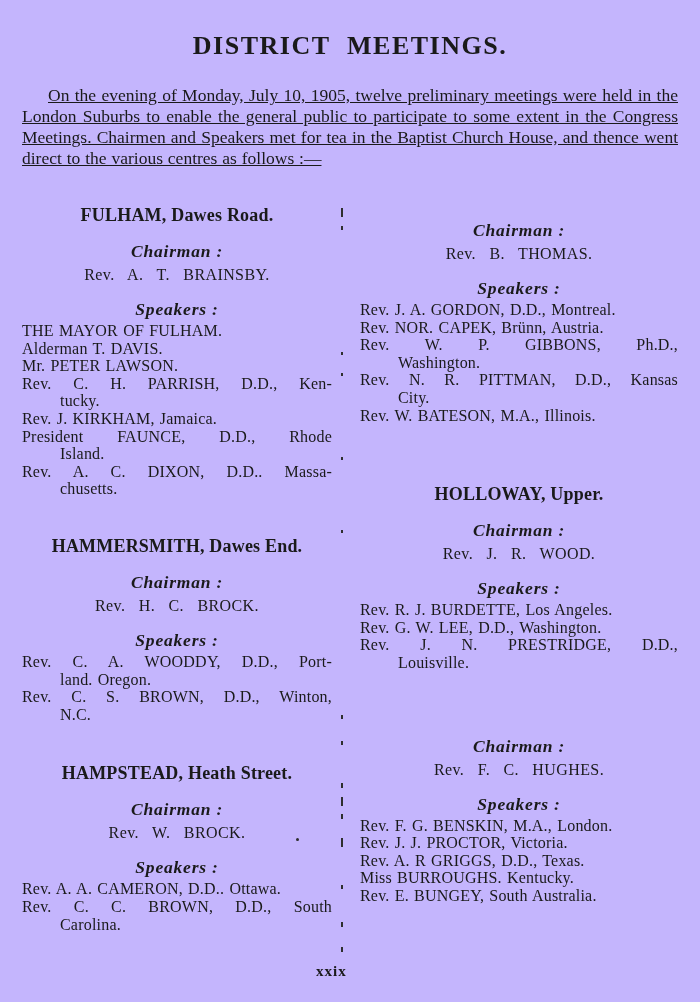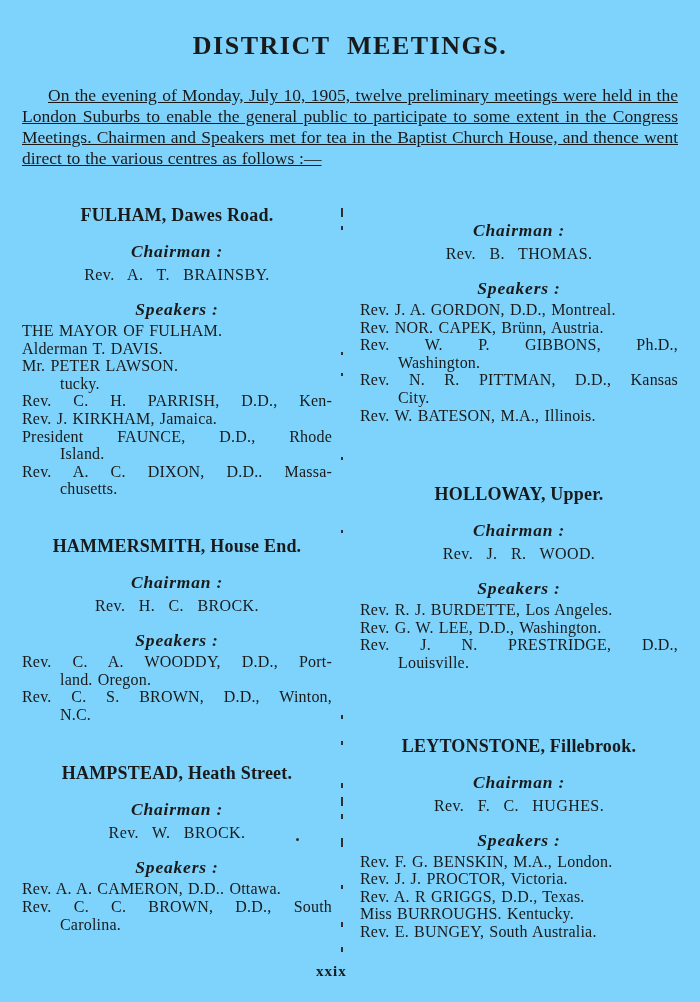--- a/index.html
+++ b/index.html
@@ -1,18 +1,18 @@
 <!DOCTYPE html>
 <html><head>
 <meta charset="utf-8">
 <style>
   html,body { margin:0; padding:0; background:#ffffff; }
   .page {
     position:relative; width:700px; height:1002px;
-    background:#7dd3fc; color:#1a1a1a;
+    background:#c4b5fd; color:#1a1a1a;
     font-family:"Liberation Serif","DejaVu Serif",serif;
     overflow:hidden;
   }
   .doc-title {
     position:absolute; top:31px; left:0; width:100%; margin:0;
     text-align:center; font-size:26px; font-weight:bold;
     letter-spacing:1.5px; word-spacing:9px;
   }
   .intro {
     position:absolute; top:85px; left:22px; width:656px; margin:0;
@@ -65,39 +65,39 @@
         <div class="spk">
             <span class="l">THE MAYOR OF FULHAM.</span>
           </div>
         <div class="spk">
             <span class="l">Alderman T. DAVIS.</span>
           </div>
         <div class="spk">
             <span class="l">Mr. PETER LAWSON.</span>
           </div>
         <div class="spk">
+            <span class="l j">Rev. C. H. PARRISH, D.D., Ken-</span>
             <span class="l cont">tucky.</span>
-            <span class="l j">Rev. C. H. PARRISH, D.D., Ken-</span>
           </div>
         <div class="spk">
             <span class="l">Rev. J. KIRKHAM, Jamaica.</span>
           </div>
         <div class="spk">
             <span class="l j">President FAUNCE, D.D., Rhode</span>
             <span class="l cont">Island.</span>
           </div>
         <div class="spk">
             <span class="l j">Rev. A. C. DIXON, D.D.. Massa-</span>
             <span class="l cont">chusetts.</span>
           </div>
       </div>
     </section>
 
     <section class="sec" style="margin-top:38px;">
-      <h2 class="sec-title">HAMMERSMITH, House End.</h2>
+      <h2 class="sec-title">HAMMERSMITH, Dawes End.</h2>
       <div class="role">Chairman :</div>
       <div class="cname">Rev. H. C. BROCK.</div>
       <div class="role">Speakers :</div>
       <div class="speakers">
         <div class="spk">
             <span class="l j">Rev. C. A. WOODDY, D.D., Port-</span>
             <span class="l cont">land. Oregon.</span>
           </div>
         <div class="spk">
             <span class="l j">Rev. C. S. BROWN, D.D., Winton,</span>
@@ -164,21 +164,20 @@
             <span class="l">Rev. G. W. LEE, D.D., Washington.</span>
           </div>
         <div class="spk">
             <span class="l j">Rev. J. N. PRESTRIDGE, D.D.,</span>
             <span class="l cont">Louisville.</span>
           </div>
       </div>
     </section>
 
     <section class="sec" style="margin-top:64px;">
-      <h2 class="sec-title">LEYTONSTONE, Fillebrook.</h2>
       <div class="role">Chairman :</div>
       <div class="cname">Rev. F. C. HUGHES.</div>
       <div class="role">Speakers :</div>
       <div class="speakers">
         <div class="spk">
             <span class="l">Rev. F. G. BENSKIN, M.A., London.</span>
           </div>
         <div class="spk">
             <span class="l">Rev. J. J. PROCTOR, Victoria.</span>
           </div>

